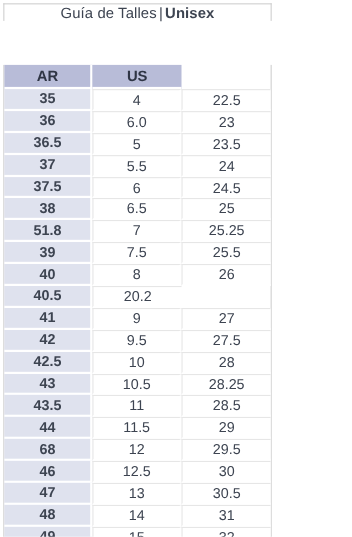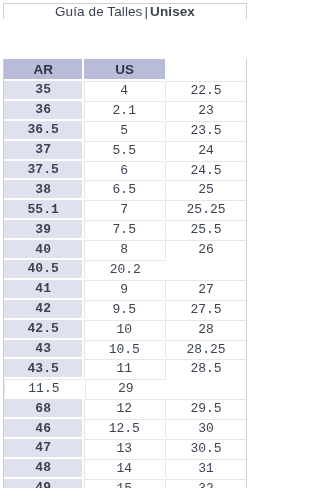--- a/index.html
+++ b/index.html
@@ -84,21 +84,21 @@
     background: #b8bcd8;
     font-weight: 700;
     font-size: 13.5px;
     color: #2f3545;
     border-right: 2px solid #ffffff;
     border-bottom: 2px solid #ffffff;
   }
   .row-head .cell:last-child { border-right: none; }
 
   
-  .row-data { height: 19.9px; font-family: Liberation Mono, monospace; }
+  .row-data { height: 19.9px; }
   .row-data .cell {
     border-right: 2px solid #ffffff;
     border-bottom: 2px solid #ffffff;
   }
   .row-data .cell:last-child { border-right: none; }
   .row-data .col-ar {
     background: #dfe2ee;
     font-weight: 700;
   }
   .row-data .col-us,
@@ -129,40 +129,40 @@
       <div class="cell col-ar">AR</div>
       <div class="cell col-us">US</div>
     </div>
 
     <div id="rows-host" style="display:contents"><div class="row row-data">
           <div class="cell col-ar">35</div>
           <div class="cell col-us">4</div>
           <div class="cell col-cm">22.5</div>
         </div><div class="row row-data">
           <div class="cell col-ar">36</div>
-          <div class="cell col-us">2.1</div>
+          <div class="cell col-us">6.0</div>
           <div class="cell col-cm">23</div>
         </div><div class="row row-data">
           <div class="cell col-ar">36.5</div>
           <div class="cell col-us">5</div>
           <div class="cell col-cm">23.5</div>
         </div><div class="row row-data">
           <div class="cell col-ar">37</div>
           <div class="cell col-us">5.5</div>
           <div class="cell col-cm">24</div>
         </div><div class="row row-data">
           <div class="cell col-ar">37.5</div>
           <div class="cell col-us">6</div>
           <div class="cell col-cm">24.5</div>
         </div><div class="row row-data">
           <div class="cell col-ar">38</div>
           <div class="cell col-us">6.5</div>
           <div class="cell col-cm">25</div>
         </div><div class="row row-data">
-          <div class="cell col-ar">55.1</div>
+          <div class="cell col-ar">51.8</div>
           <div class="cell col-us">7</div>
           <div class="cell col-cm">25.25</div>
         </div><div class="row row-data">
           <div class="cell col-ar">39</div>
           <div class="cell col-us">7.5</div>
           <div class="cell col-cm">25.5</div>
         </div><div class="row row-data">
           <div class="cell col-ar">40</div>
           <div class="cell col-us">8</div>
           <div class="cell col-cm">26</div>
@@ -183,20 +183,21 @@
           <div class="cell col-cm">28</div>
         </div><div class="row row-data">
           <div class="cell col-ar">43</div>
           <div class="cell col-us">10.5</div>
           <div class="cell col-cm">28.25</div>
         </div><div class="row row-data">
           <div class="cell col-ar">43.5</div>
           <div class="cell col-us">11</div>
           <div class="cell col-cm">28.5</div>
         </div><div class="row row-data">
+          <div class="cell col-ar">44</div>
           <div class="cell col-us">11.5</div>
           <div class="cell col-cm">29</div>
         </div><div class="row row-data">
           <div class="cell col-ar">68</div>
           <div class="cell col-us">12</div>
           <div class="cell col-cm">29.5</div>
         </div><div class="row row-data">
           <div class="cell col-ar">46</div>
           <div class="cell col-us">12.5</div>
           <div class="cell col-cm">30</div>

